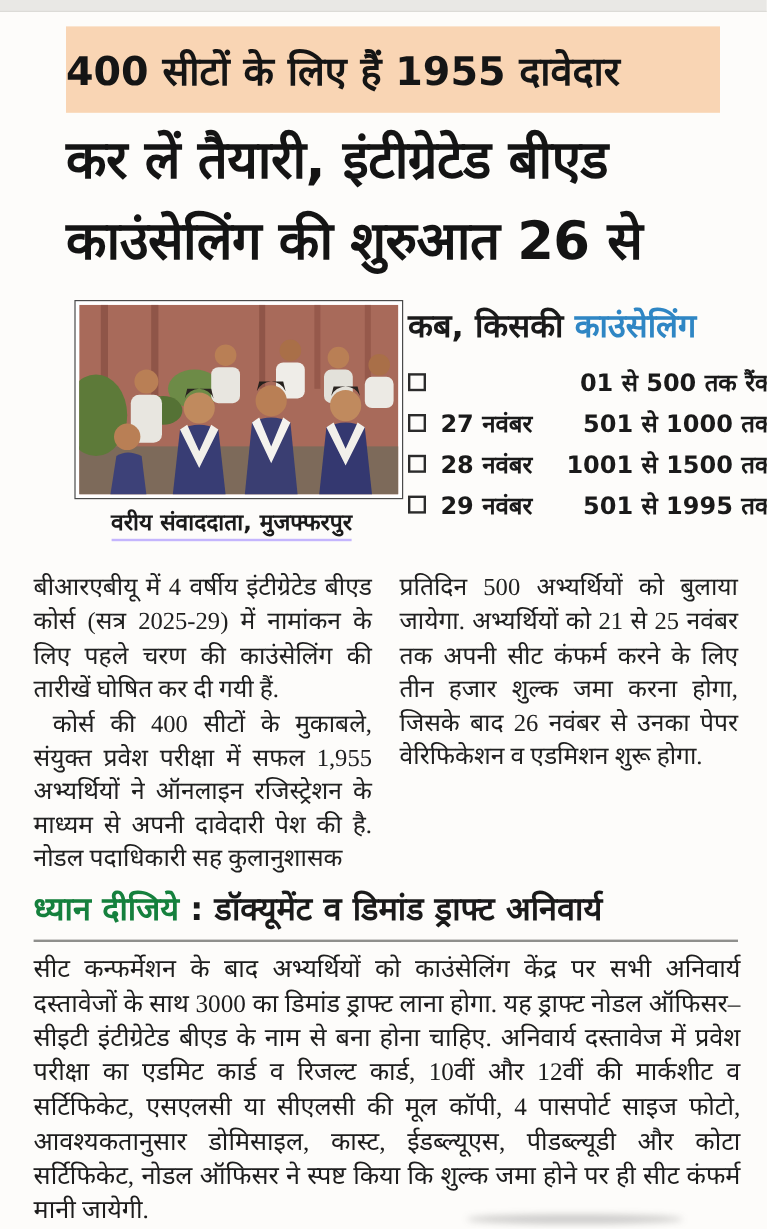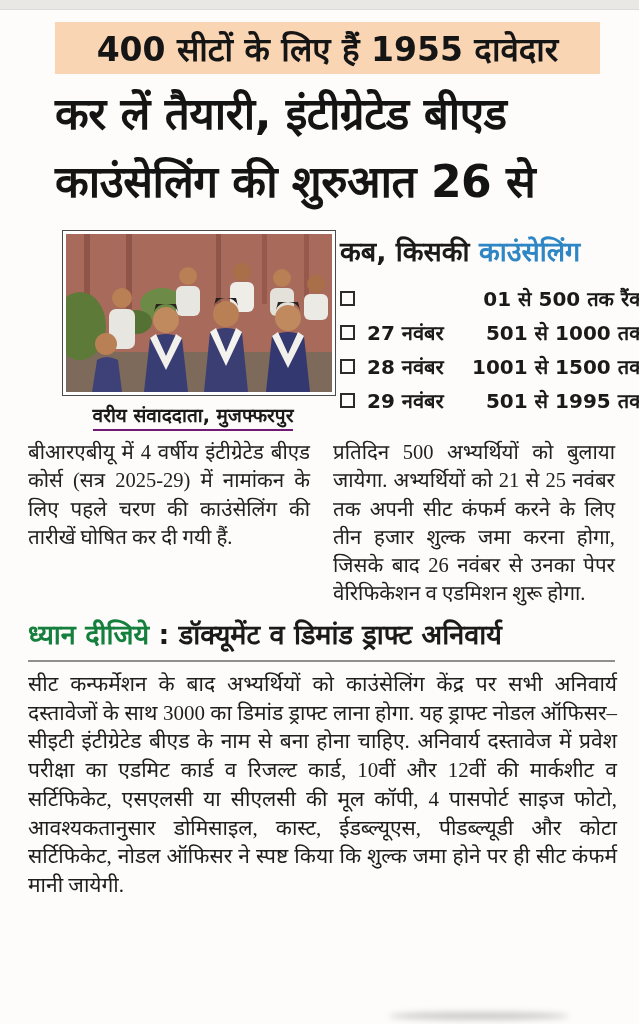--- a/index.html
+++ b/index.html
@@ -12,23 +12,23 @@
     position: relative;
   }
   .top-strip {
     width: 100%; height: 9px;
     background: #e9e8e5;
     border-bottom: 1px solid #dcdbd7;
   }
   
   .banner {
     margin: 12px 39px 0 55px;
-    height: 52px;
+    height: 72px;
     background: #f9d5b4;
-    display: flex; align-items: center; justify-content: center;
+    display: flex; align-items: center; 
   }
   .banner-text {
     font-size: 33px; font-weight: bold; color: #151515;
     white-space: nowrap;
   }
   
   .headline {
     margin: 6px 20px 0 55px;
     font-size: 44px; font-weight: bold; line-height: 1.55;
     color: #141414; letter-spacing: -0.5px;
@@ -45,21 +45,21 @@
     width: 266px; height: 158px;
     border: 1px solid #4a4a4a;
     background: #fff; padding: 3px;
     box-sizing: content-box;
   }
   .photo-frame svg { width: 100%; height: 100%; display: block; }
   .photo-caption {
     display: inline-block;
     margin-top: 6px; margin-left: 30px;
     font-size: 19px; font-weight: bold;
-    border-bottom: 2px solid #701a75;
+    border-bottom: 2px solid #c4b5fd;
     padding-bottom: 1px;
     white-space: nowrap;
   }
   .sched-col { flex: 1; padding-top: 2px; }
   .sched-heading {
     font-size: 27px; font-weight: bold; white-space: nowrap;
   }
   .sched-heading .blue { color: #2f86c4; margin-top: 16px; }
   .sched-rows { margin-top: 12px; }
   .sched-row {
@@ -68,21 +68,21 @@
   }
   .bullet {
     width: 11px; height: 11px; flex: none;
     border: 2px solid #2b2b2b;
     margin-right: 12px; margin-top: 1px;
   }
   .sched-date { width: 105px; flex: none; white-space: nowrap; }
   .sched-range { flex: 1; text-align: right; white-space: nowrap; }
   
   .body-cols {
-    margin: 7px 24px 0 28px;
+    margin: 25px 24px 0 28px;
     display: flex; gap: 23px;
   }
   .body-col { flex: 1; }
   .body-col p {
     margin: 0;
     font-family: "Liberation Serif", "DejaVu Serif", serif;
     font-size: 20.5px; line-height: 1.37;
     text-align: justify; color: #202020;
   }
   .body-col p + p { text-indent: 16px; margin-top: 1px; }
@@ -201,20 +201,21 @@
         <span class="sched-date">29 नवंबर</span>
         <span class="sched-range">501 से 1995 तक</span>
       </div>
     </div>
   </div>
 </div>
 
 <div class="body-cols">
   <div class="body-col">
     <p>बीआरएबीयू में 4 वर्षीय इंटीग्रेटेड बीएड कोर्स (सत्र 2025-29) में नामांकन के लिए पहले चरण की काउंसेलिंग की तारीखें घोषित कर दी गयी हैं.</p>
+    <p>कोर्स की 400 सीटों के मुकाबले, संयुक्त प्रवेश परीक्षा में सफल 1,955 अभ्यर्थियों ने ऑनलाइन रजिस्ट्रेशन के माध्यम से अपनी दावेदारी पेश की है. नोडल पदाधिकारी सह कुलानुशासक</p>
   </div>
   <div class="body-col">
     <p>प्रतिदिन 500 अभ्यर्थियों को बुलाया जायेगा. अभ्यर्थियों को 21 से 25 नवंबर तक अपनी सीट कंफर्म करने के लिए तीन हजार शुल्क जमा करना होगा, जिसके बाद 26 नवंबर से उनका पेपर वेरिफिकेशन व एडमिशन शुरू होगा.</p>
   </div>
 </div>
 
 <div class="notice-heading">
   <span class="red">ध्यान दीजिये</span><span> : </span><span>डॉक्यूमेंट व डिमांड ड्राफ्ट अनिवार्य</span>
 </div>
 <p class="notice-body">सीट कन्फर्मेशन के बाद अभ्यर्थियों को काउंसेलिंग केंद्र पर सभी अनिवार्य दस्तावेजों के साथ 3000 का डिमांड ड्राफ्ट लाना होगा. यह ड्राफ्ट नोडल ऑफिसर– सीइटी इंटीग्रेटेड बीएड के नाम से बना होना चाहिए. अनिवार्य दस्तावेज में प्रवेश परीक्षा का एडमिट कार्ड व रिजल्ट कार्ड, 10वीं और 12वीं की मार्कशीट व सर्टिफिकेट, एसएलसी या सीएलसी की मूल कॉपी, 4 पासपोर्ट साइज फोटो, आवश्यकतानुसार डोमिसाइल, कास्ट, ईडब्ल्यूएस, पीडब्ल्यूडी और कोटा सर्टिफिकेट, नोडल ऑफिसर ने स्पष्ट किया कि शुल्क जमा होने पर ही सीट कंफर्म मानी जायेगी.</p>

